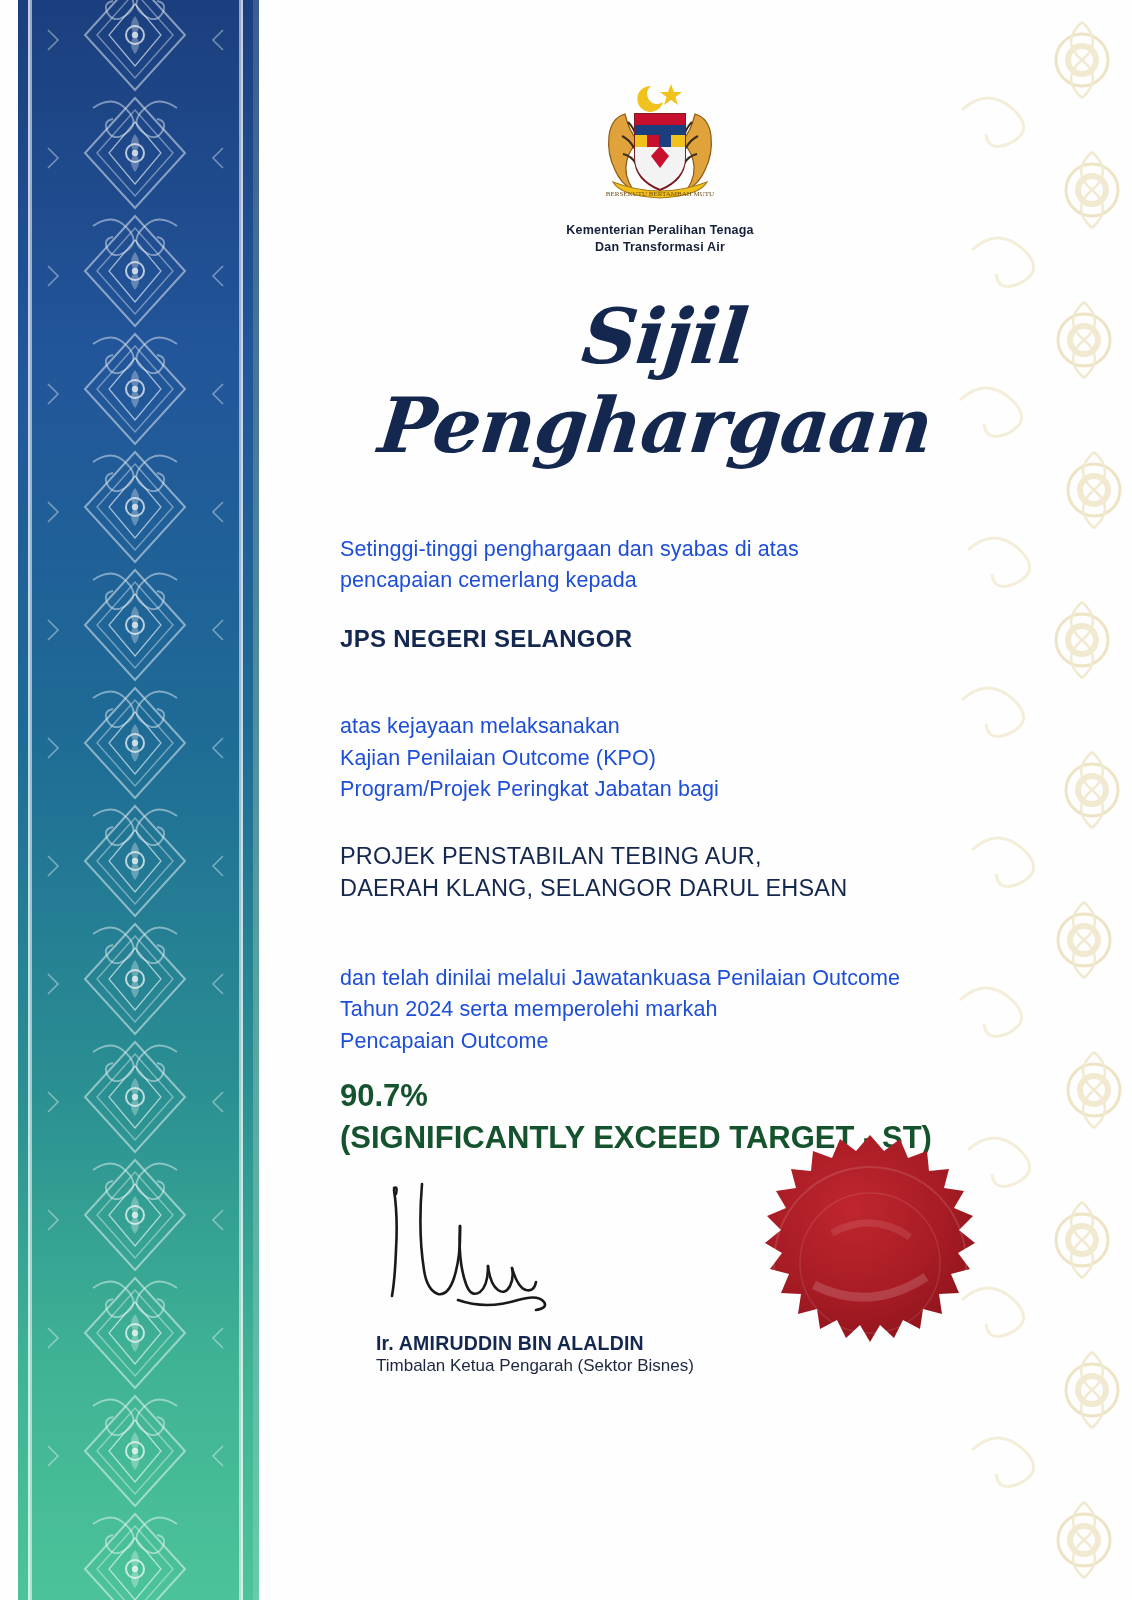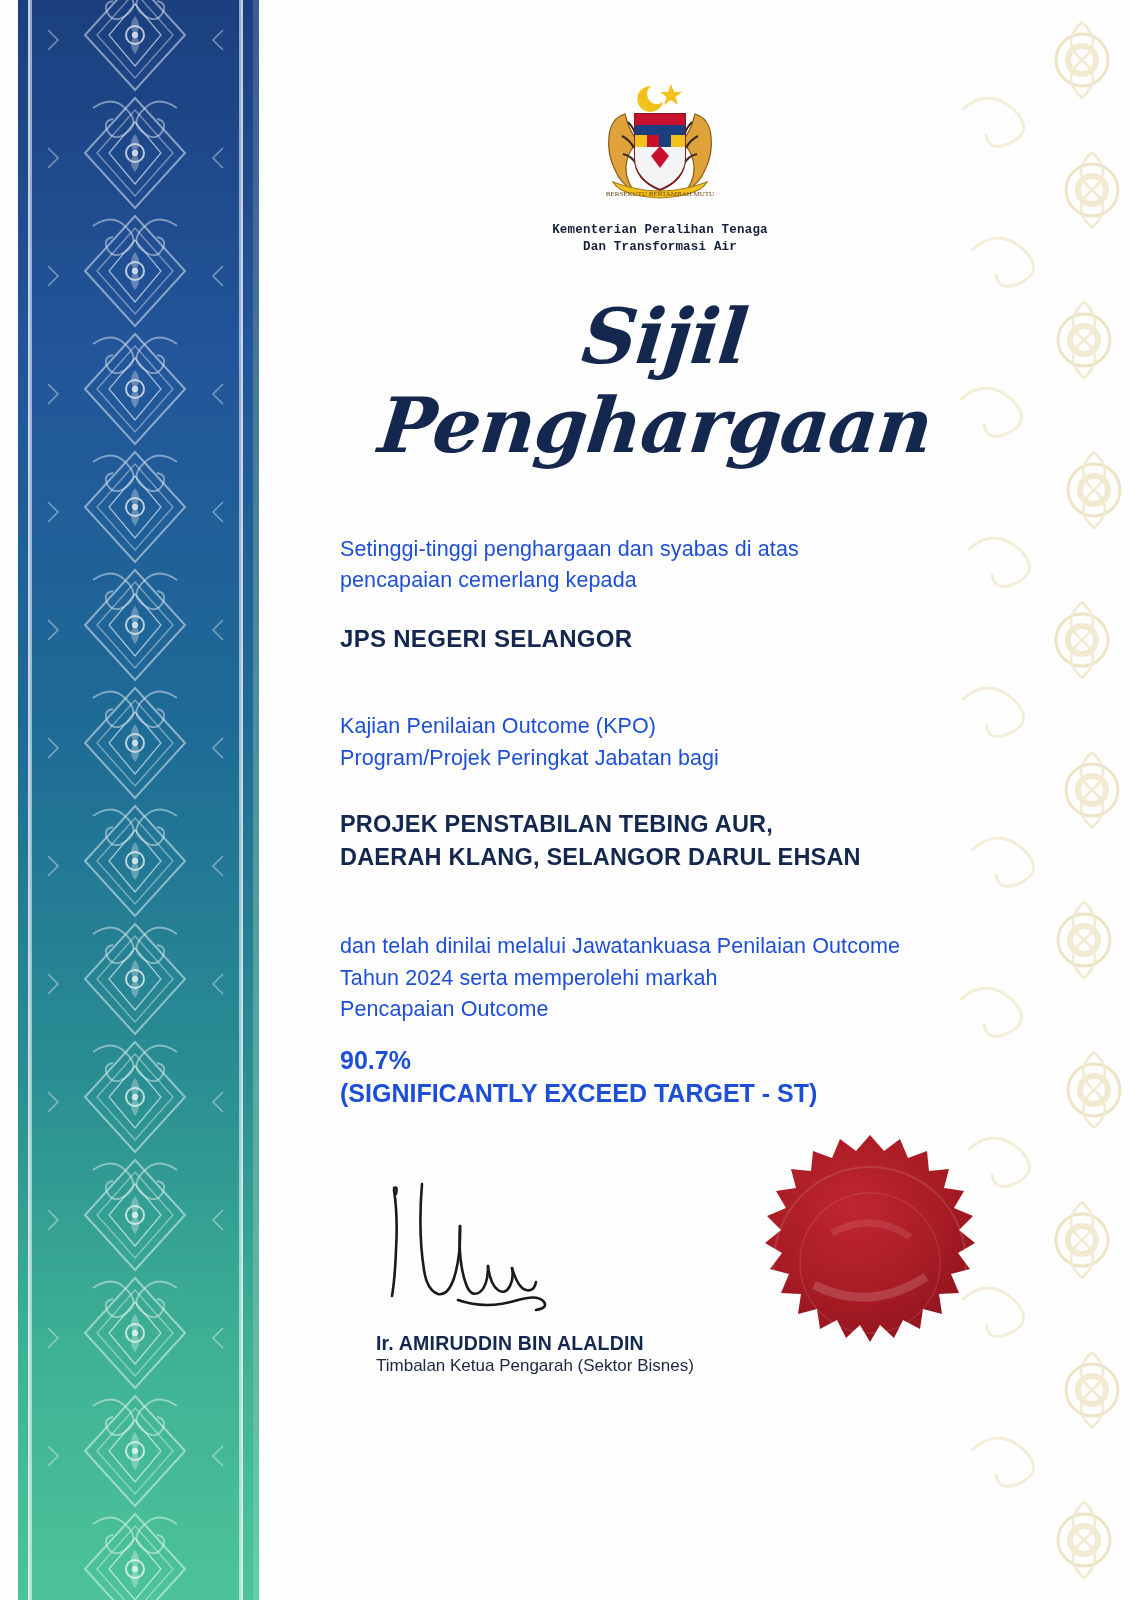--- a/index.html
+++ b/index.html
@@ -83,21 +83,20 @@
     padding-top: 70px;
   }
   .logo-block { text-align: center; width: 240px; }
   .logo-caption {
     font-size: 12.5px;
     font-weight: bold;
     letter-spacing: .2px;
     line-height: 1.35;
     color: #15213b;
     margin-top: 8px;
-    font-family: Liberation Mono, monospace;
   }
 
   
   .title {
     text-align: center;
     margin-top: 36px;
     font-family: "DejaVu Serif", serif;
     font-style: italic;
     font-weight: bold;
     font-size: 76px;
@@ -124,29 +123,29 @@
     font-weight: bold;
     letter-spacing: .3px;
     color: #14274f;
     margin-top: 28px;
   }
   .gap-lg { height: 58px; }
   .gap-md { height: 34px; }
   .gap-sm { height: 18px; }
   .project {
     font-size: 23.5px;
-    font-weight: bold;
+    font-weight: normal;
     line-height: 1.38;
     letter-spacing: .2px;
     color: #14274f;
   }
   .score {
-    font-size: 25px;
+    font-size: 31px;
     font-weight: bold;
-    color: #1d4ed8;
+    color: #14532d;
     line-height: 1.34;
   }
   .score .pct { display: block; }
   .score .label { display: block; }
 
   
   .sign-area {
     position: absolute;
     left: 40px;
     top: 1180px;
@@ -429,20 +428,21 @@
     <div class="title">Sijil Penghargaan</div>
 
     <div class="body-area">
       <div class="para">Setinggi-tinggi penghargaan dan syabas di atas</div>
       <div class="para">pencapaian cemerlang kepada</div>
 
       <div class="recipient">JPS NEGERI SELANGOR</div>
 
       <div class="gap-lg"></div>
 
+      <div class="para">atas kejayaan melaksanakan</div>
       <div class="para">Kajian Penilaian Outcome (KPO)</div>
       <div class="para">Program/Projek Peringkat Jabatan bagi</div>
 
       <div class="gap-md"></div>
 
       <div class="project">PROJEK PENSTABILAN TEBING AUR,</div>
       <div class="project">DAERAH KLANG, SELANGOR DARUL EHSAN</div>
 
       <div class="gap-lg"></div>
 

